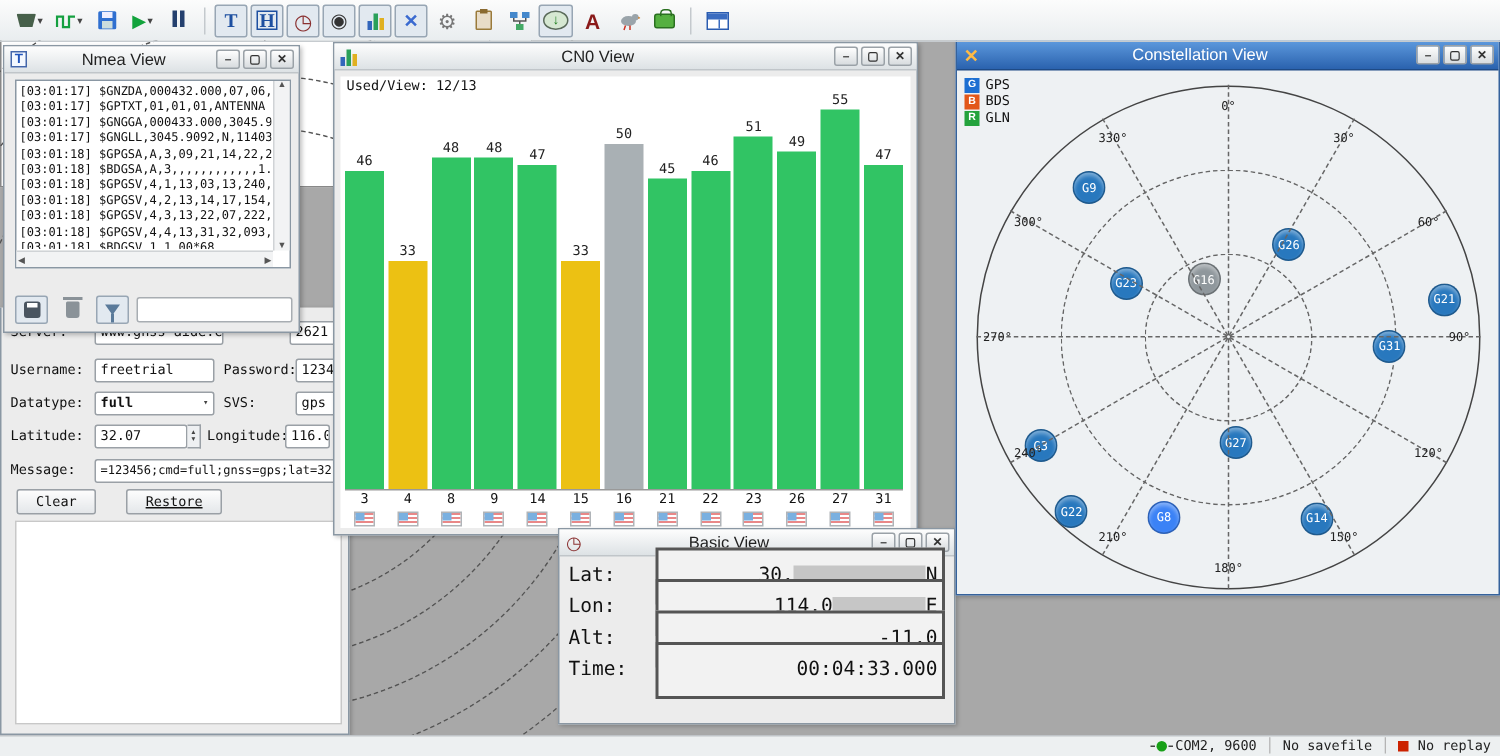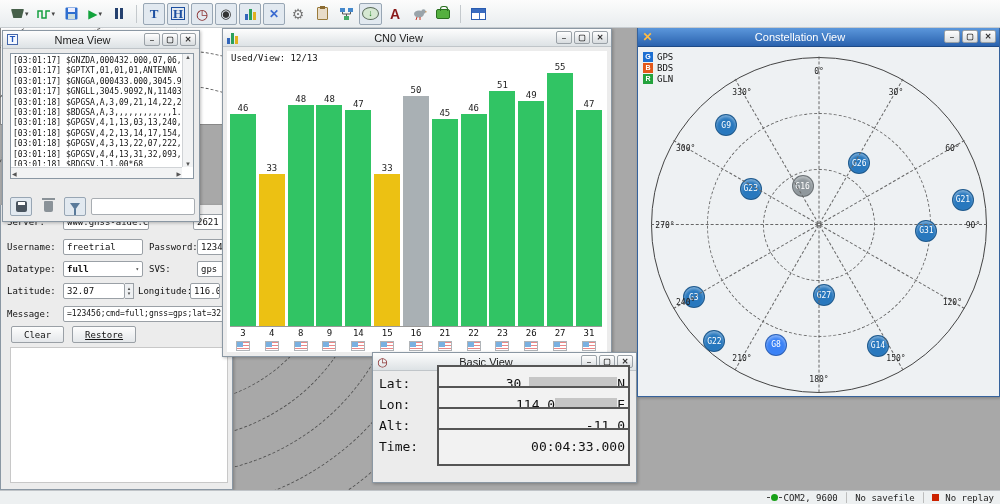--- a/index.html
+++ b/index.html
@@ -270,21 +270,21 @@
       </div>
     <span class="cfg-label" style="margin-left:4px; width:52px;">Longitude:</span>
     <div class="cfg-field" style="width:30px;">116.0</div>
   </div>
   <div class="cfg-row" style="top:100px;">
     <span class="cfg-label" style="width:56px;">Message:</span>
     <div class="cfg-field" style="flex:1; font-size:8px;">=123456;cmd=full;gnss=gps;lat=32.07</div>
   </div>
   <div class="cfg-row" style="top:121px;">
     <div class="cfg-btn" style="margin-left:4px;">Clear</div>
-    <div class="cfg-btn" style="margin-left:8px;text-decoration:underline;">Restore</div>
+    <div class="cfg-btn" style="margin-left:20px;text-decoration:underline;">Restore</div>
   </div>
   <div class="cfg-panel"></div>
 </div>
 
 <div id="win-track">
   <div class="vline"></div>
   <div class="arc" style="left:16px;  top:85px;  width:320px; height:320px;"></div>
   <div class="arc" style="left:-19px; top:50px;  width:390px; height:390px;"></div>
   <div class="arc" style="left:-54px; top:15px;  width:460px; height:460px;"></div>
   <div class="arc" style="left:-89px; top:-20px; width:530px; height:530px;"></div>

